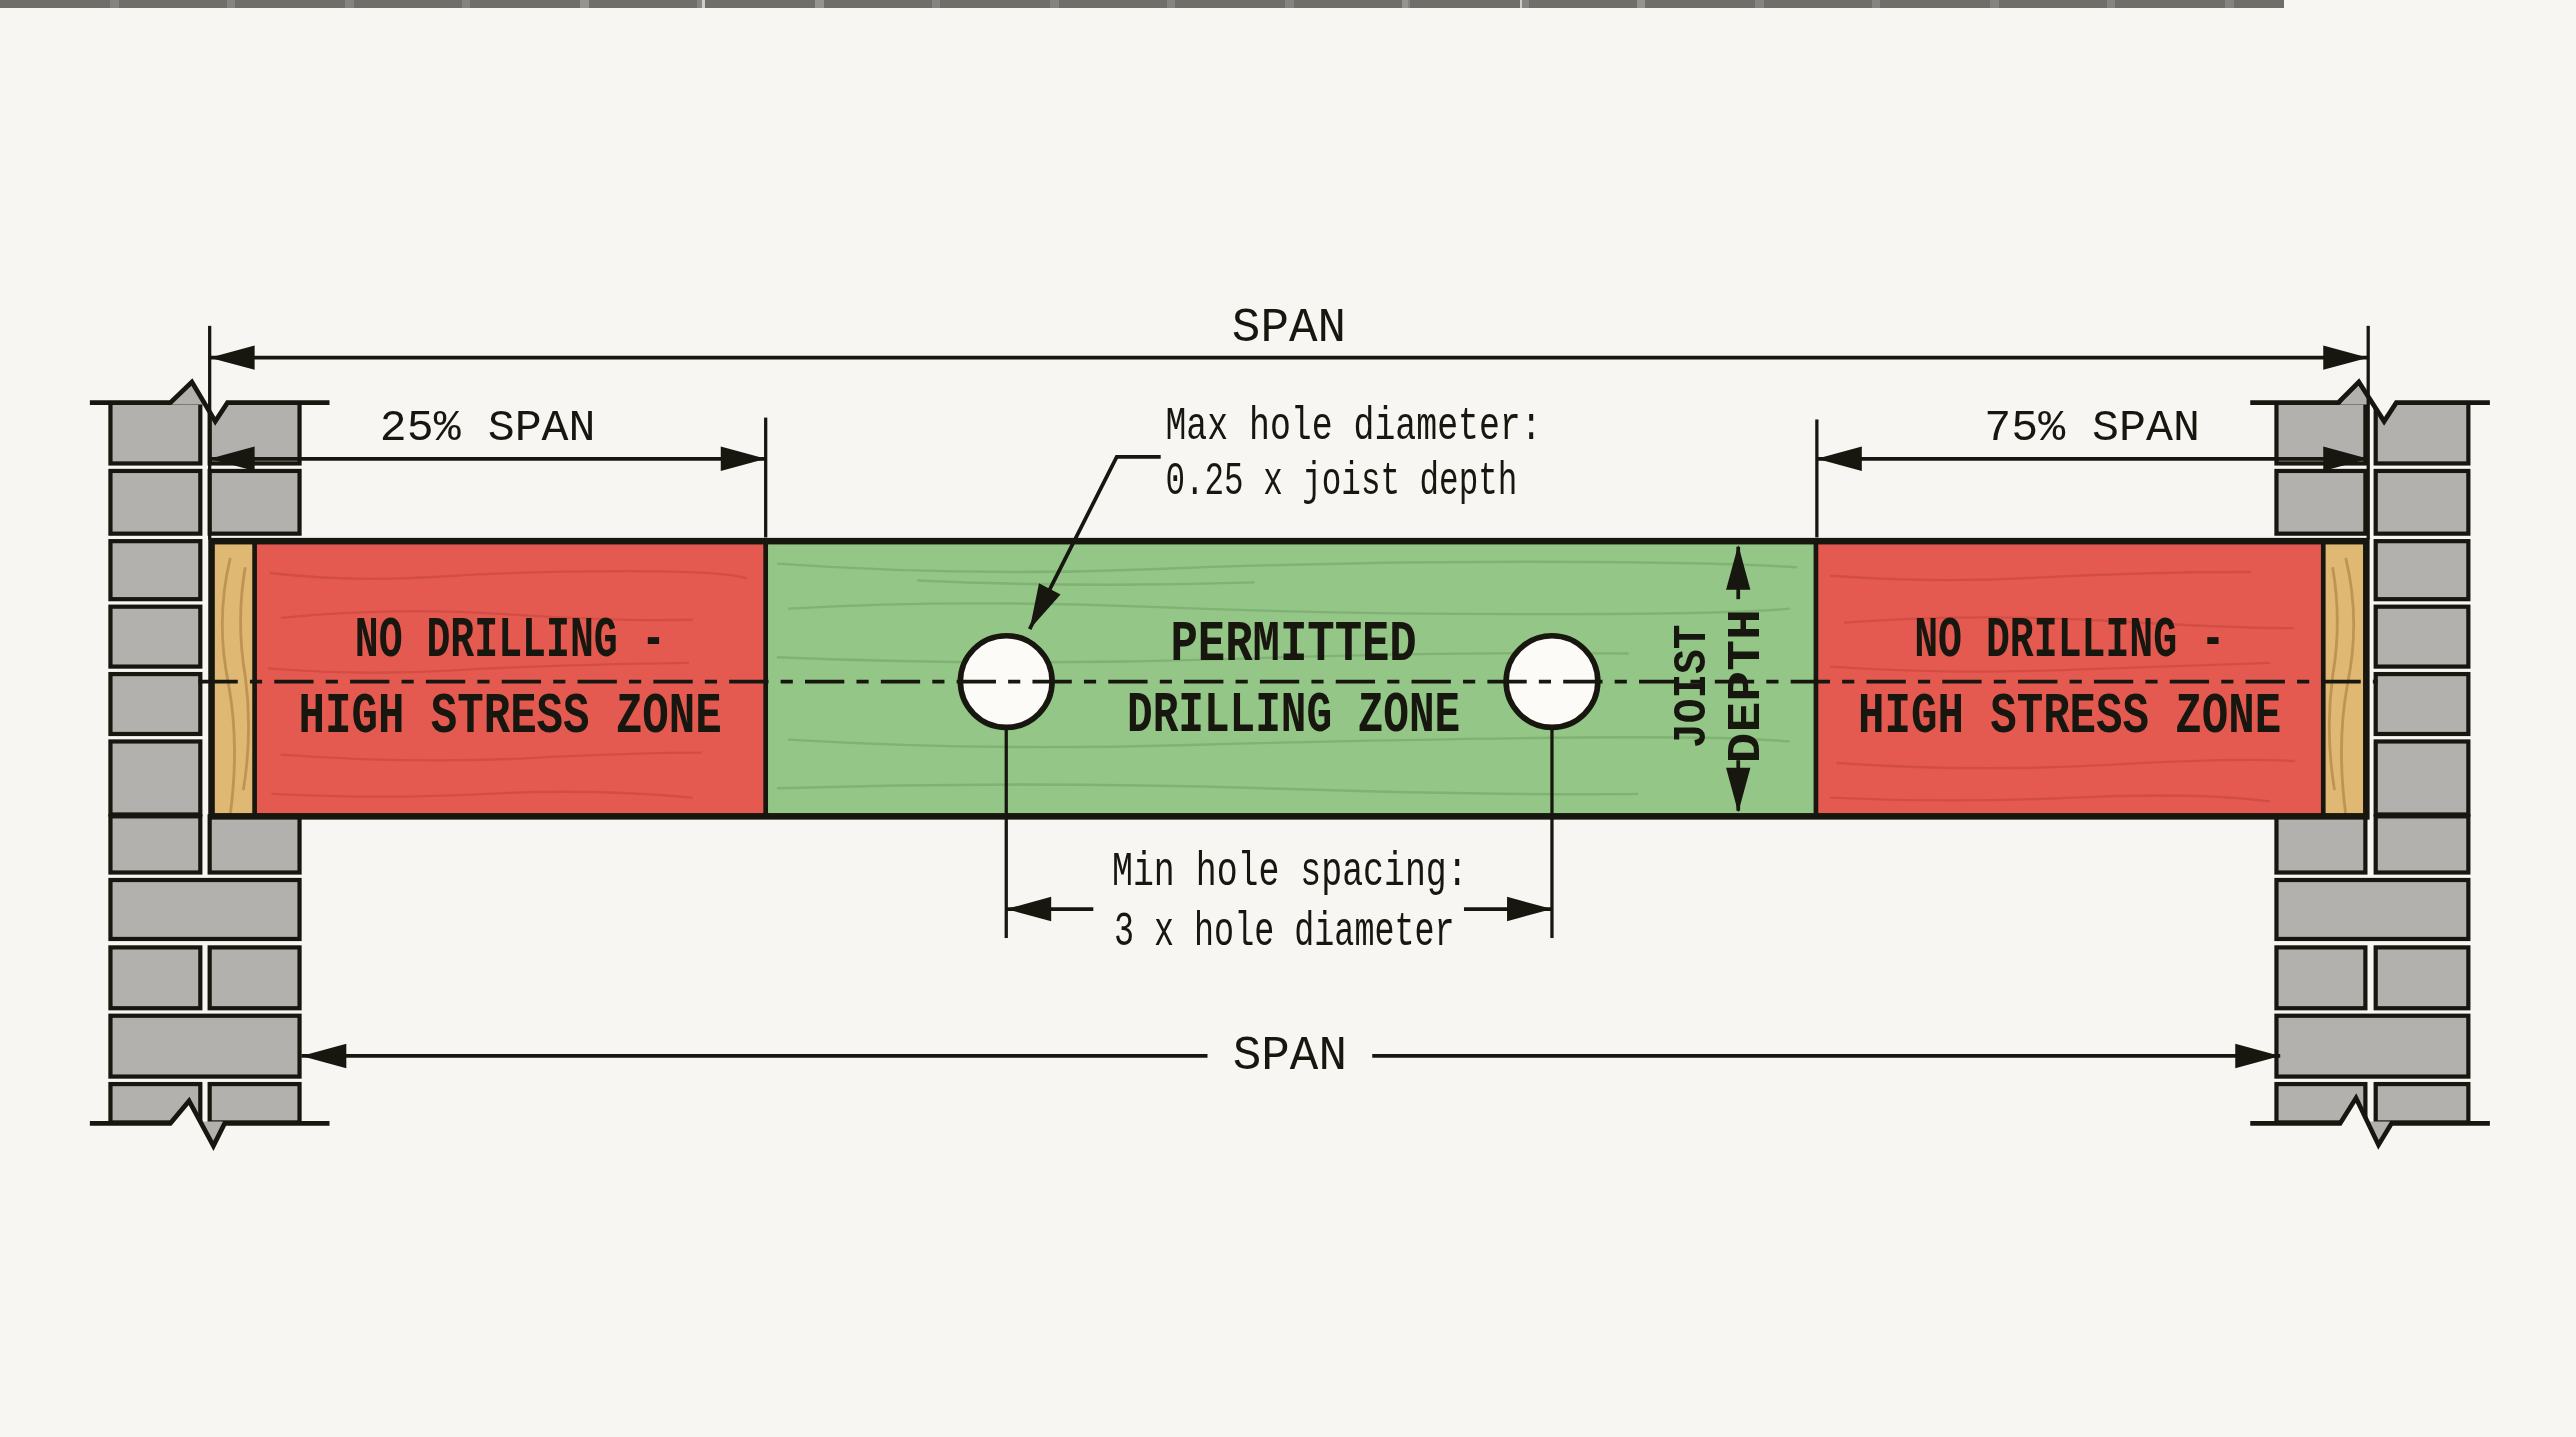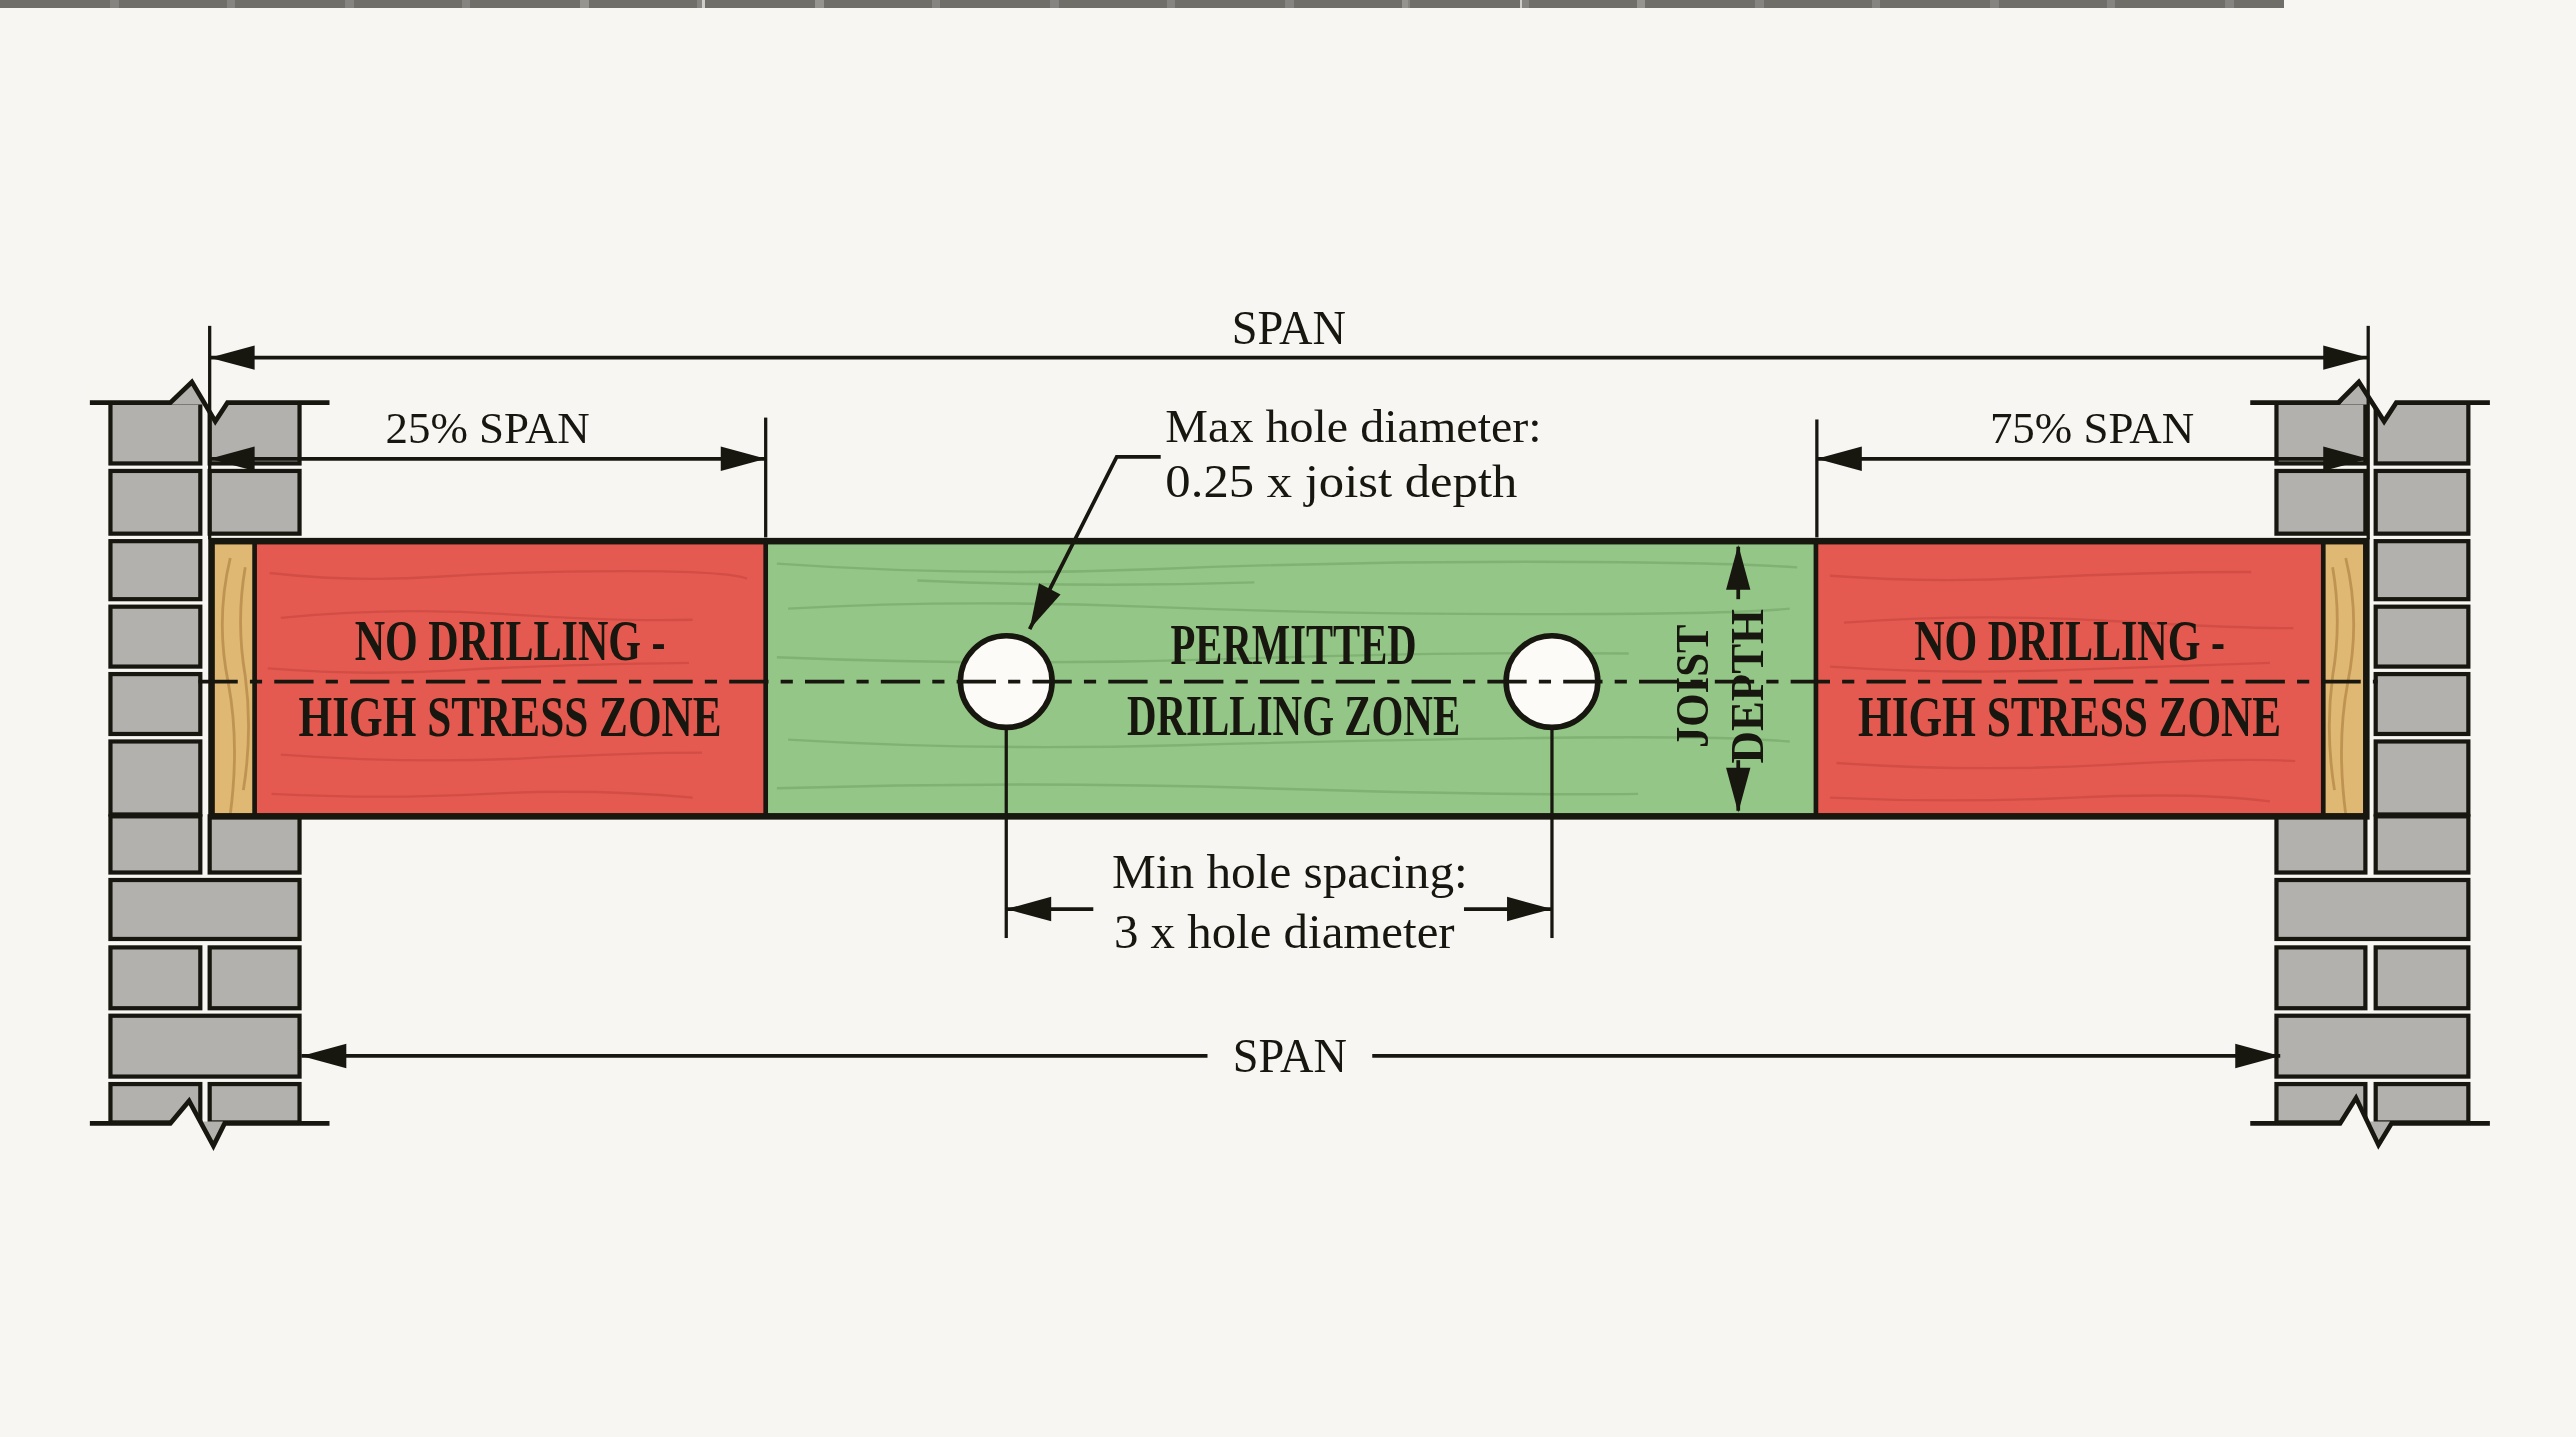--- a/index.html
+++ b/index.html
@@ -1,18 +1,18 @@
 <!DOCTYPE html>
 <html style="--bg: #f7f6f2; --ink: #17160f; --red: #e55a50; --red-grain: #c2443c; --green: #94c687; --green-grain: #6fa362; --tan: #dfb873; --tan-grain: #b68b4a; --wall: #b2b1ae; --hole: #fcfbf8;font-size:15px"><head>
 <meta charset="utf-8">
 <style>
   html,body{margin:0;padding:0;}
   body{width:2576px;height:1438px;overflow:hidden;background:var(--bg,#f7f6f2);}
   .stage{position:relative;width:2284px;height:1438px;background:var(--bg,#f7f6f2);
-         font-family:Liberation Serif, serif;}
+         font-family:Liberation Mono, monospace;}
   .top-strip{position:absolute;top:0;left:0;width:100%;height:8.4px;
     background-image:
       repeating-linear-gradient(90deg,#6f6e68 0 110px,transparent 110px 119px,#6f6e68 119px 227px,transparent 227px 235px),
       repeating-linear-gradient(90deg,#95948e 0 53px,#858480 53px 160px,#cfcdc7 160px 167px,#858480 167px 271px);}
   svg{position:absolute;top:0;left:0;}
   .blk{fill:var(--wall,#b2b1ae);stroke:var(--ink,#17160f);stroke-width:4.5;}
   .peak{fill:var(--wall,#b2b1ae);}
   .mask{fill:var(--bg,#f7f6f2);}
   .brk{stroke:var(--ink,#17160f);stroke-width:5;fill:none;stroke-linejoin:miter;}
   .tan{fill:var(--tan,#dfb873);}

